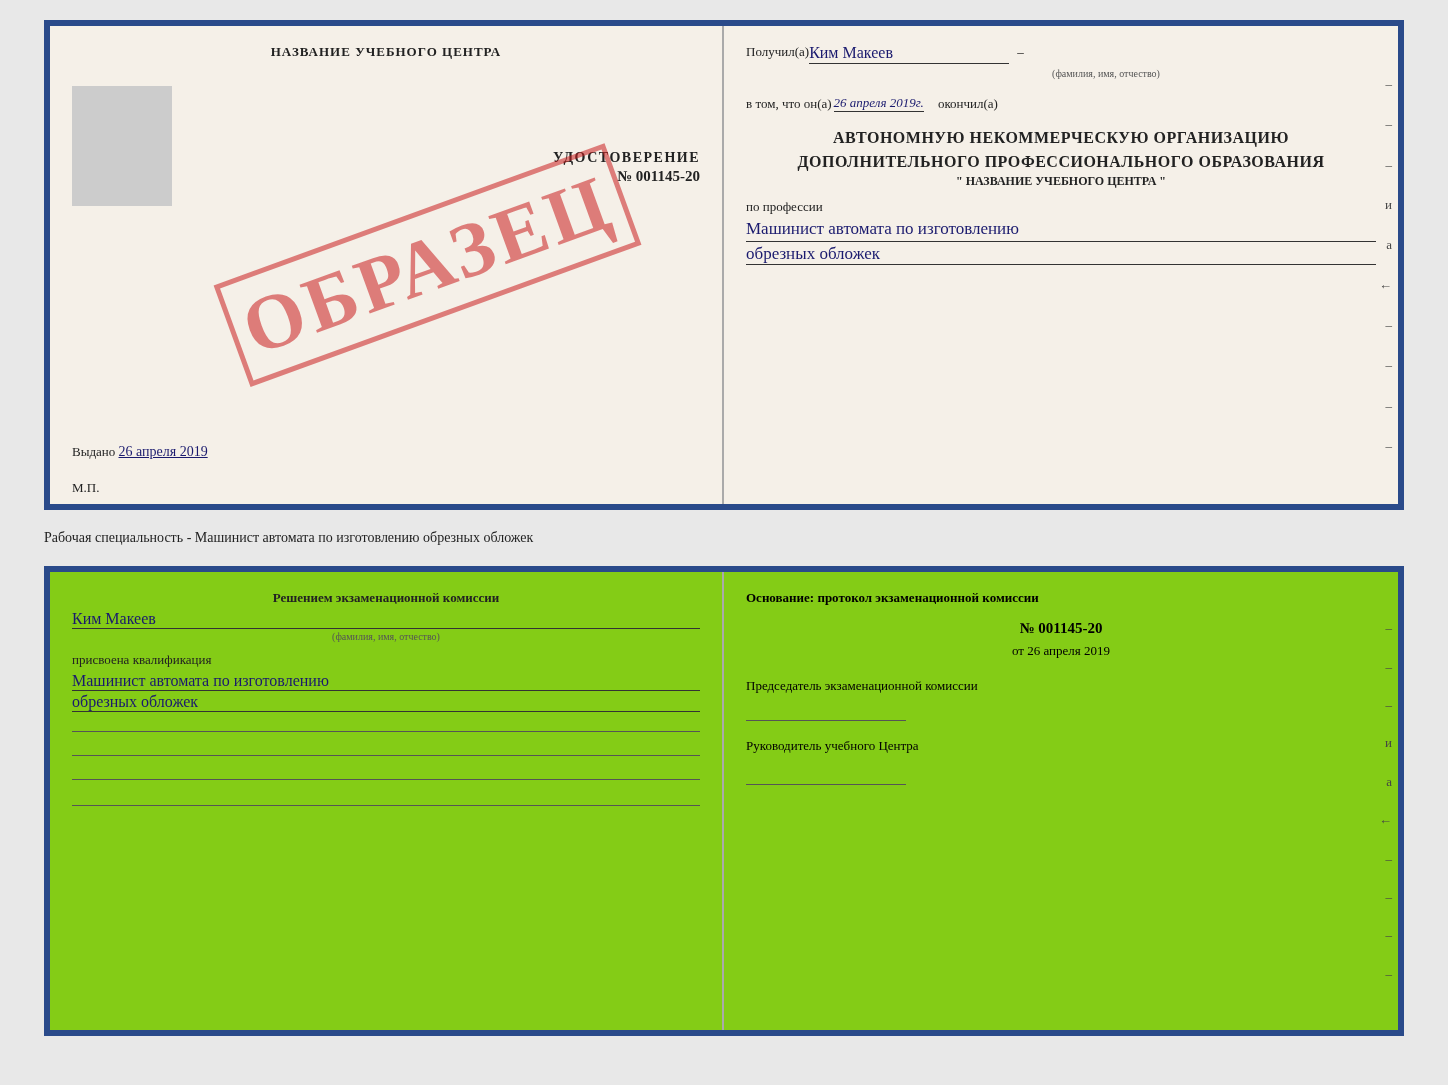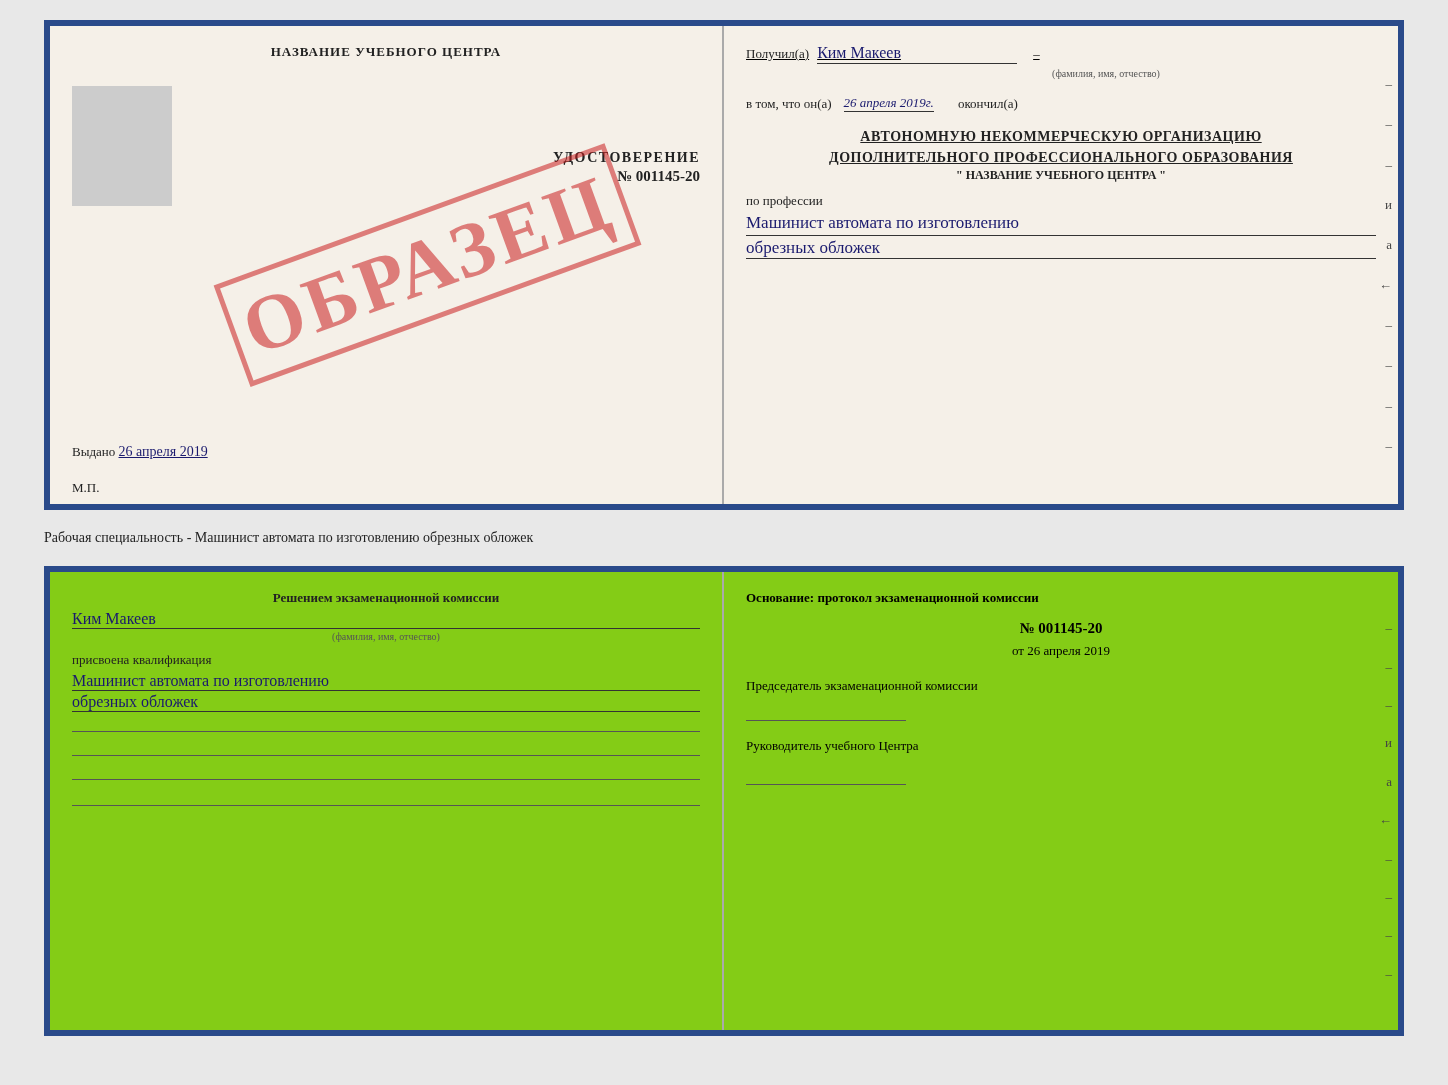--- a/index.html
+++ b/index.html
@@ -118,24 +118,23 @@
       padding: 4px 10px;
       letter-spacing: 4px;
       pointer-events: none;
       white-space: nowrap;
       z-index: 10;
     }
 
     
     .poluchil-line {
       display: flex;
-      align-items: center;
-      gap: 8px;
+      align-items: flex-start;
+      gap: 0;
       margin-bottom: 4px;
-      text-decoration: underline;
     }
     .poluchil-label {
       font-size: 13px;
       color: #222;
       white-space: nowrap;
     }
     .poluchil-name {
       font-family: 'Segoe Script', 'Comic Sans MS', cursive;
       font-size: 16px;
       color: #1a1a6e;
@@ -150,47 +149,46 @@
       margin-bottom: 16px;
       margin-left: 90px;
     }
 
     .vtom-line {
       font-size: 13px;
       color: #222;
       margin-bottom: 6px;
       display: flex;
       align-items: flex-end;
-      gap: 12px;
+      gap: 2px;
     }
     .vtom-date {
       font-family: 'Segoe Script', 'Comic Sans MS', cursive;
       font-size: 13px;
       font-style: italic;
       color: #1a1a6e;
       border-bottom: 1px solid #333;
     }
     .okonchil-label {
       font-size: 13px;
       color: #222;
       margin-left: 12px;
     }
 
     .org-block {
       text-align: center;
       margin: 14px 0 10px 0;
     }
     .org-text {
-      font-size: 14px;
+      font-size: 16px;
       font-weight: bold;
       text-transform: uppercase;
       letter-spacing: 0.5px;
       color: #222;
       line-height: 1.5;
-      text-decoration: underline;
     }
     .org-name {
       font-size: 12px;
       font-weight: bold;
       text-transform: uppercase;
       color: #222;
     }
 
     .po-professii {
       font-size: 13px;

